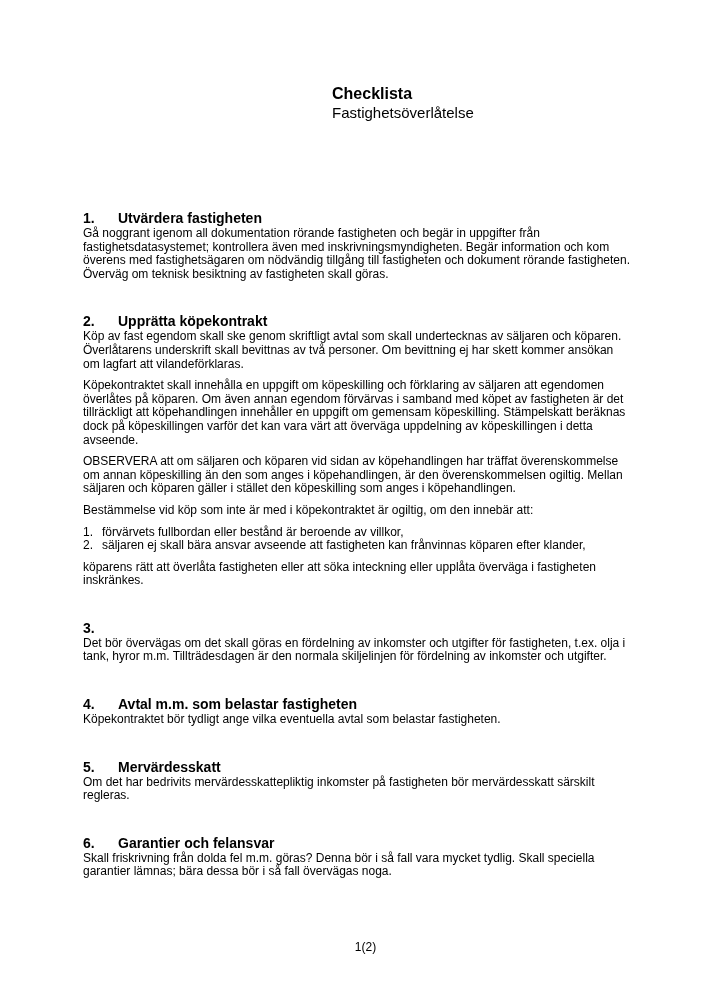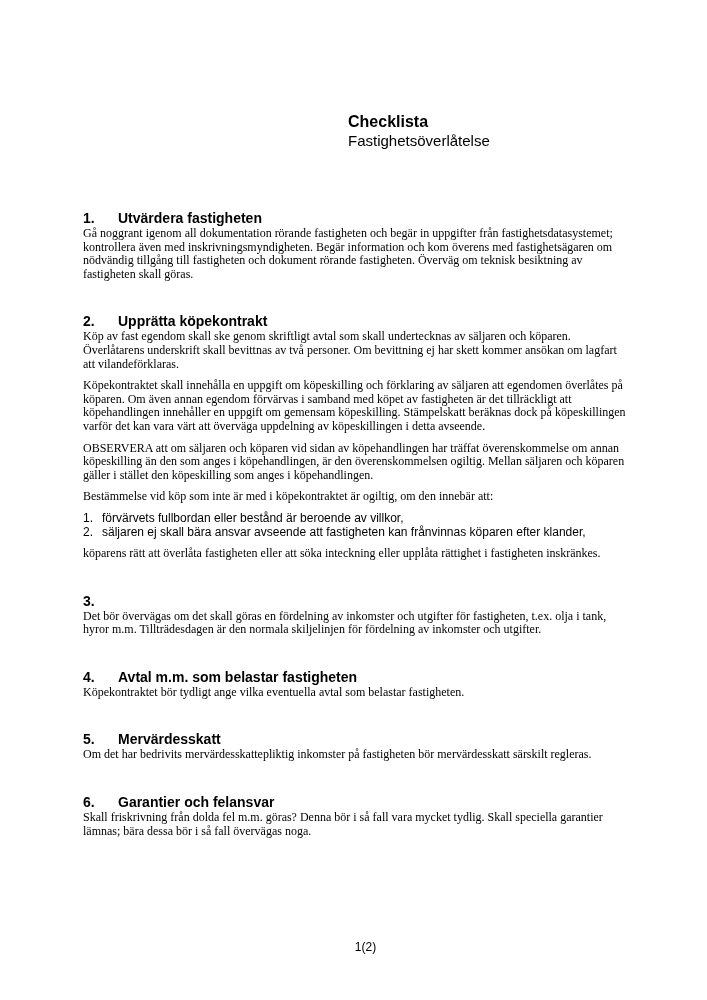--- a/index.html
+++ b/index.html
@@ -5,31 +5,31 @@
   html, body { margin: 0; padding: 0; background: #ffffff; }
   .page {
     position: relative;
     width: 707px;
     height: 1000px;
     background: #ffffff;
     color: #000000;
     font-family: "Liberation Sans", "DejaVu Sans", sans-serif;
     overflow: hidden;
   }
-  .doc-header { position: absolute; left: 348px; top: 84px; margin-top: 28px; }
+  .doc-header { position: absolute; left: 332px; top: 84px; }
   .doc-title  { font-size: 16px; font-weight: bold; line-height: 20px; }
   .doc-subtitle { font-size: 15px; line-height: 17px; }
 
   .content { position: absolute; left: 83px; top: 210px; width: 547px; }
 
   .section + .section { margin-top: 32px; }
   .sec-heading { display: flex; font-size: 14px; font-weight: bold; line-height: 17px; }
   .sec-num { width: 35px; flex-shrink: 0; }
 
-  .para { font-size: 12px; line-height: 13.6px; margin: 0; font-family: Liberation Serif, serif; }
+  .para { font-size: 12px; line-height: 13.6px; margin: 0; }
   .block + .block { margin-top: 8px; }
 
   .num-list { }
   .list-item { display: flex; font-size: 12px; line-height: 13.6px; }
   .li-num { width: 19px; flex-shrink: 0; }
 
   .doc-footer {
     position: absolute;
     top: 940px;
     left: 12px;
@@ -69,21 +69,21 @@
         <div class="num-list block">
           <div class="list-item">
             <span class="li-num">1.</span>
             <span class="li-text">förvärvets fullbordan eller bestånd är beroende av villkor,</span>
           </div>
           <div class="list-item">
             <span class="li-num">2.</span>
             <span class="li-text">säljaren ej skall bära ansvar avseende att fastigheten kan frånvinnas köparen efter klander,</span>
           </div>
         </div>
-        <p class="para block">köparens rätt att överlåta fastigheten eller att söka inteckning eller upplåta rättighet i fastigheten inskränkes.</p>
+        <p class="para block">köparens rätt att överlåta fastigheten eller att söka inteckning eller upplåta överväga i fastigheten inskränkes.</p>
       </section>
       <section class="section">
         <div class="sec-heading">
           <span class="sec-num">3.</span>
         </div>
         <p class="para block">Det bör övervägas om det skall göras en fördelning av inkomster och utgifter för fastigheten, t.ex. olja i tank, hyror m.m. Tillträdesdagen är den normala skiljelinjen för fördelning av inkomster och utgifter.</p>
       </section>
       <section class="section">
         <div class="sec-heading">
           <span class="sec-num">4.</span>

